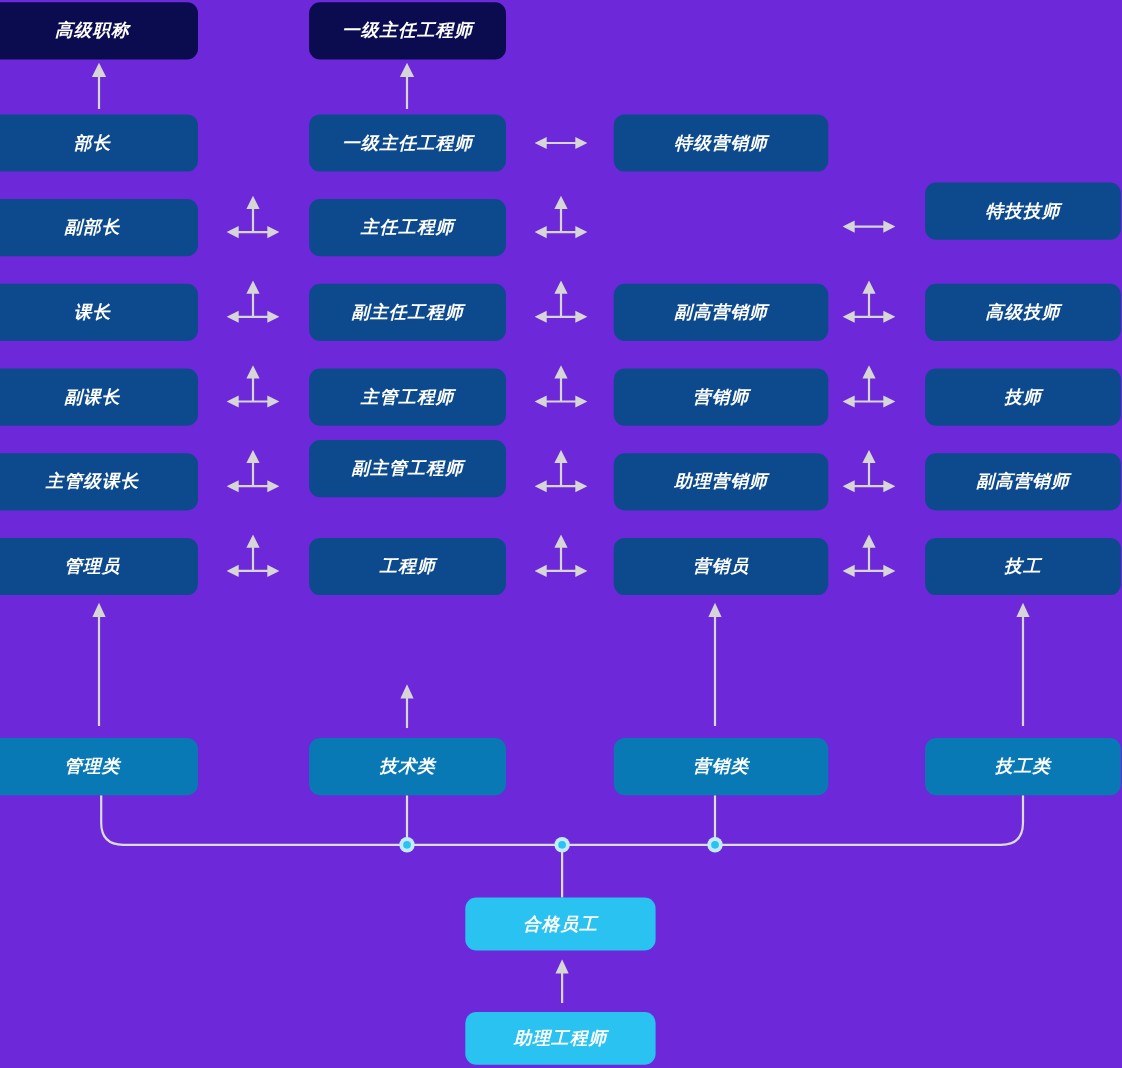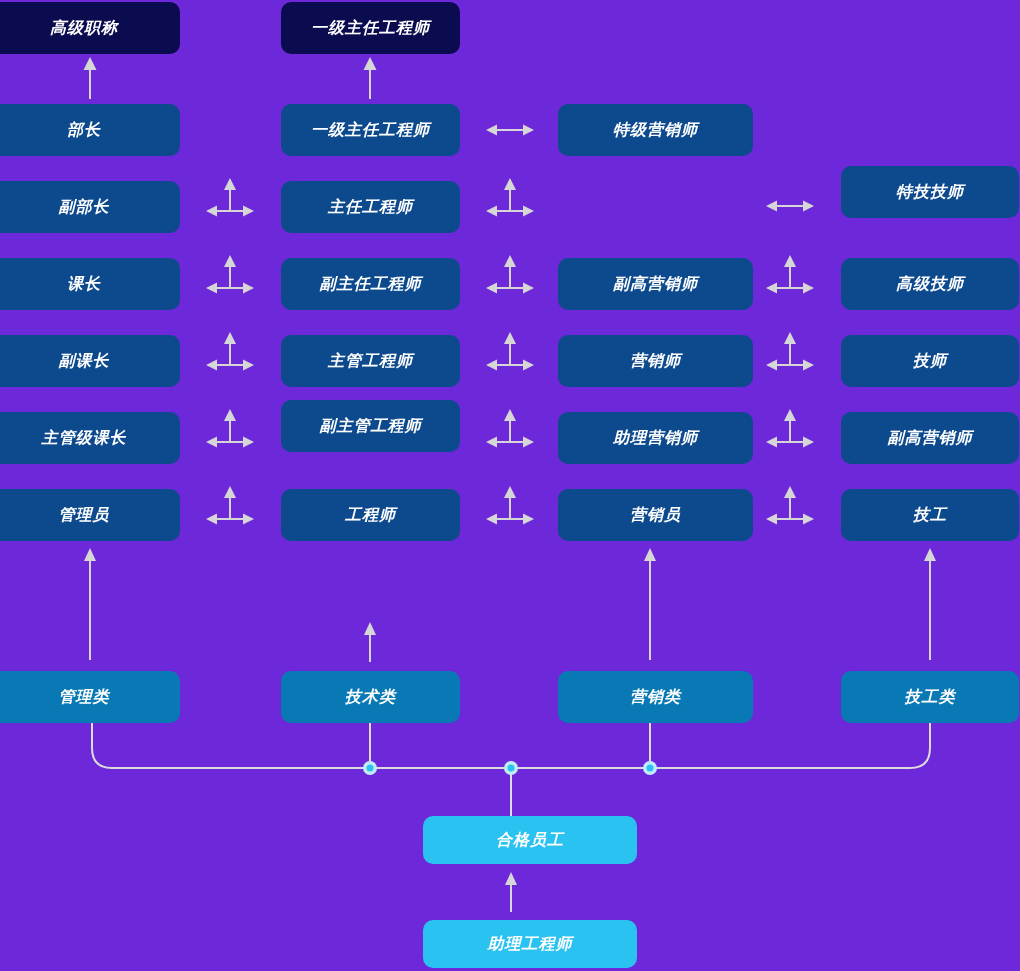--- a/index.html
+++ b/index.html
@@ -14,21 +14,21 @@
     color:var(--text);font-size:16px;font-weight:700;letter-spacing:1px;
     box-sizing:border-box;
   }
   .c1{left:-12px;width:192px;}
   .c2{left:281px;width:179px;}
   .c3{left:558px;width:195px;}
   .c4{left:841px;width:178px;}
   .peak{background:var(--top-level);}
   .lv{background:var(--level);}
   .cat{background:var(--category);}
-  .base{position:absolute;left:423px;width:214px;height:48px;border-radius:10px;
+  .base{position:absolute;left:423px;width:173px;height:48px;border-radius:10px;
     background:var(--base);display:flex;align-items:center;justify-content:center;
     color:var(--text);font-size:16px;font-weight:700;letter-spacing:1px;}
   .arr{position:absolute;}
   .aline{stroke:var(--arrow);stroke-width:2;fill:none;}
   .ahead{fill:var(--arrow);stroke:none;}
   .rail{stroke:var(--connector);stroke-width:2;fill:none;}
   .dot-halo{fill:var(--dot-halo);}
   .dot-core{fill:var(--base);}
 </style>
 </head>

